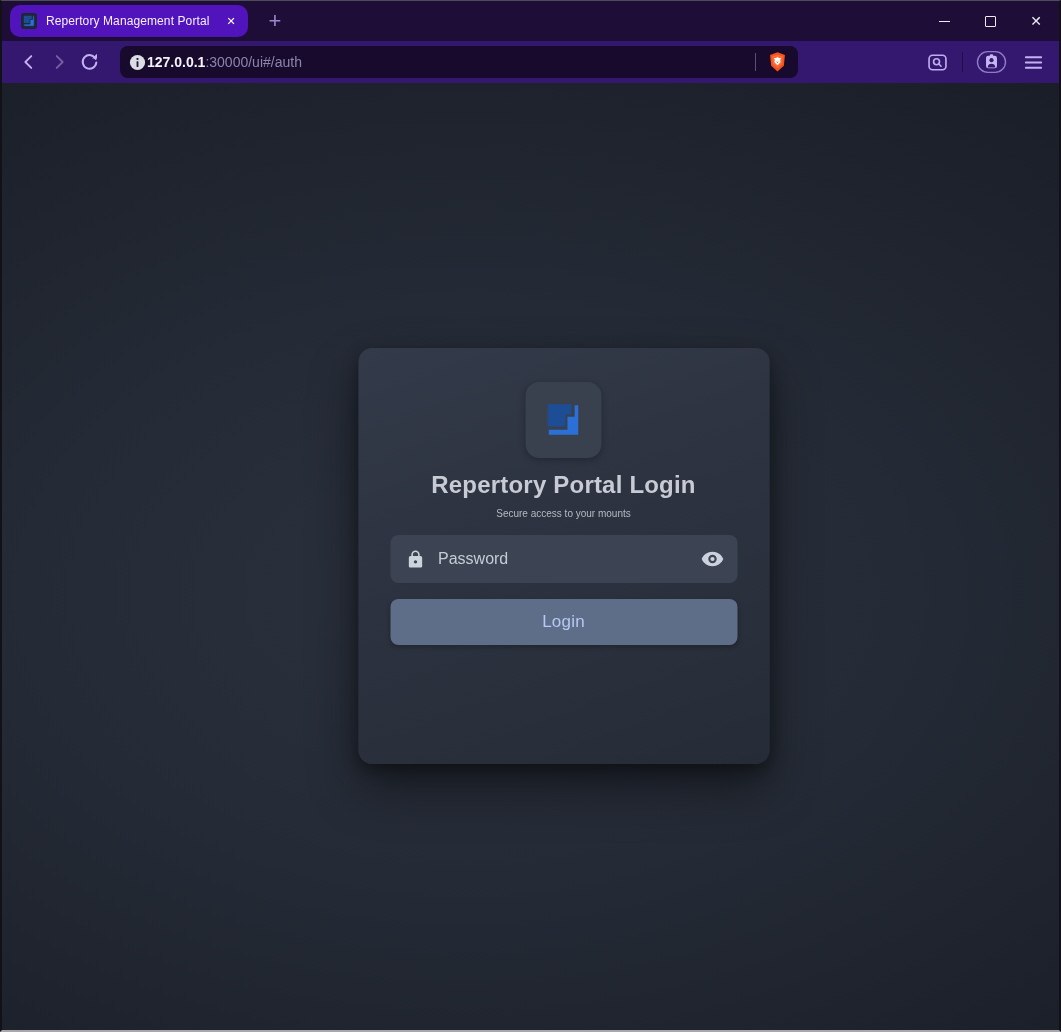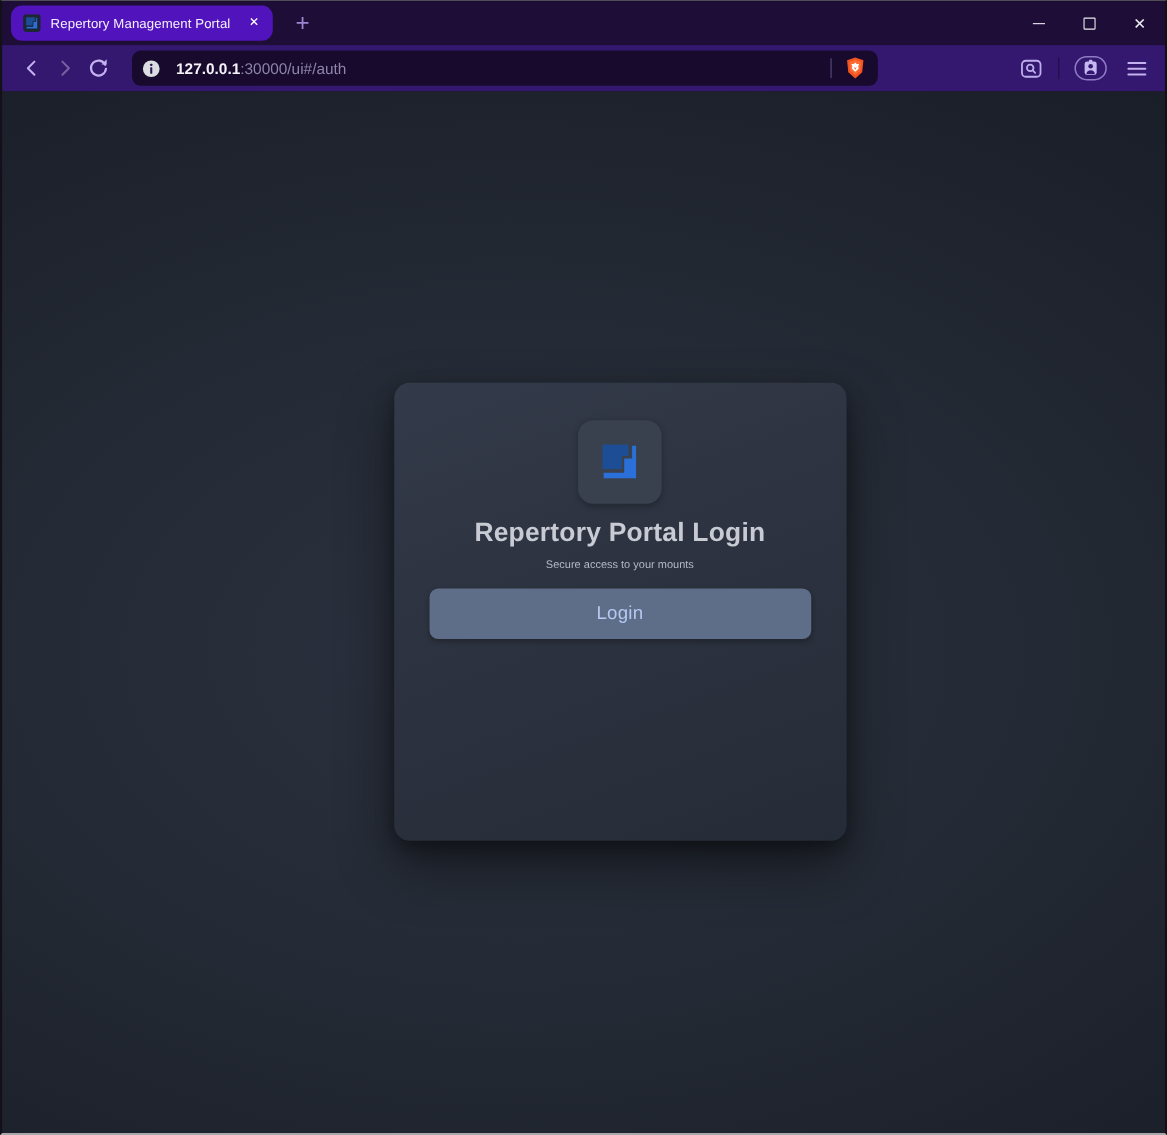--- a/index.html
+++ b/index.html
@@ -30,21 +30,21 @@
   .close-glyph { font-size:14px; line-height:1; color:#ecebf2; }
 
   
   .toolbar { height:42px; flex:0 0 42px; background:#34186f; display:flex; align-items:center; padding:0 12px; }
   .nav-btn { width:30px; height:30px; display:flex; align-items:center; justify-content:center; border-radius:6px; }
   .urlbar {
     margin-left:16px; width:678px; height:32px; background:#170a2c; border-radius:8px;
     display:flex; align-items:center; padding:0 11px 0 8px;
   }
   .info-badge { flex:0 0 19px; }
-  .url-text { margin-left:13px; font-size:14px; white-space:nowrap; }
+  .url-text { font-size:14px; white-space:nowrap; }
   .url-host { color:#f5f3fa; font-weight:700; }
   .url-rest { color:#8e85ab; font-weight:400; }
   .url-spacer { flex:1; }
   .pill-divider { width:1px; height:18px; background:#5b4d7d; margin-right:12px; }
   .right-cluster { margin-left:auto; display:flex; align-items:center; gap:11px; }
   .tb-divider { width:1px; height:20px; background:#200f40; }
   .icon-btn { display:flex; align-items:center; justify-content:center; border-radius:6px; padding:2px; }
 
   
   .content {
@@ -183,18 +183,30 @@
         <svg width="46" height="46" viewBox="0 0 64 64">
           <rect x="10" y="10" width="33" height="31" fill="#1d4e95"></rect>
           <path d="M46 10 H54 V54 H10 V44 H36 V26 H46 Z" fill="#2b6fd9" stroke="#39414f" stroke-width="3"></path>
         </svg>
       </div>
 
       <div class="card-title">Repertory Portal Login</div>
       <div class="card-subtitle">Secure access to your mounts</div>
 
 
+      <div class="field">
+        <svg width="20" height="22" viewBox="0 0 24 24">
+          <path fill="#cdd3dd" d="M18 8.5h-1V6.6C17 3.9 14.8 1.7 12 1.7S7 3.9 7 6.6v1.9H6c-1.1 0-2 .9-2 2v9.8c0 1.1.9 2 2 2h12c1.1 0 2-.9 2-2v-9.8c0-1.1-.9-2-2-2zm-6 8.9c-1.1 0-2-.9-2-2s.9-2 2-2 2 .9 2 2-.9 2-2 2zm3.1-8.9H8.9V6.6c0-1.7 1.4-3.1 3.1-3.1s3.1 1.4 3.1 3.1v1.9z"></path>
+        </svg>
+        <input type="password" placeholder="Password" style="">
+        <span class="eye-btn">
+          <svg width="24" height="24" viewBox="0 0 24 24">
+            <path fill-rule="evenodd" fill="#cdd3dd" d="M12 4.8C7 4.8 2.9 7.8 1.2 12c1.7 4.2 5.8 7.2 10.8 7.2s9.1-3 10.8-7.2C21.1 7.8 17 4.8 12 4.8zm0 11.4a4.2 4.2 0 1 1 0-8.4 4.2 4.2 0 0 1 0 8.4z"></path>
+            <circle cx="12" cy="12" r="2.1" fill="#cdd3dd"></circle>
+          </svg>
+        </span>
+      </div>
 
       <button class="login-btn">Login</button>
 
     </div>
   </div>
 </div>
 
 </body></html>

